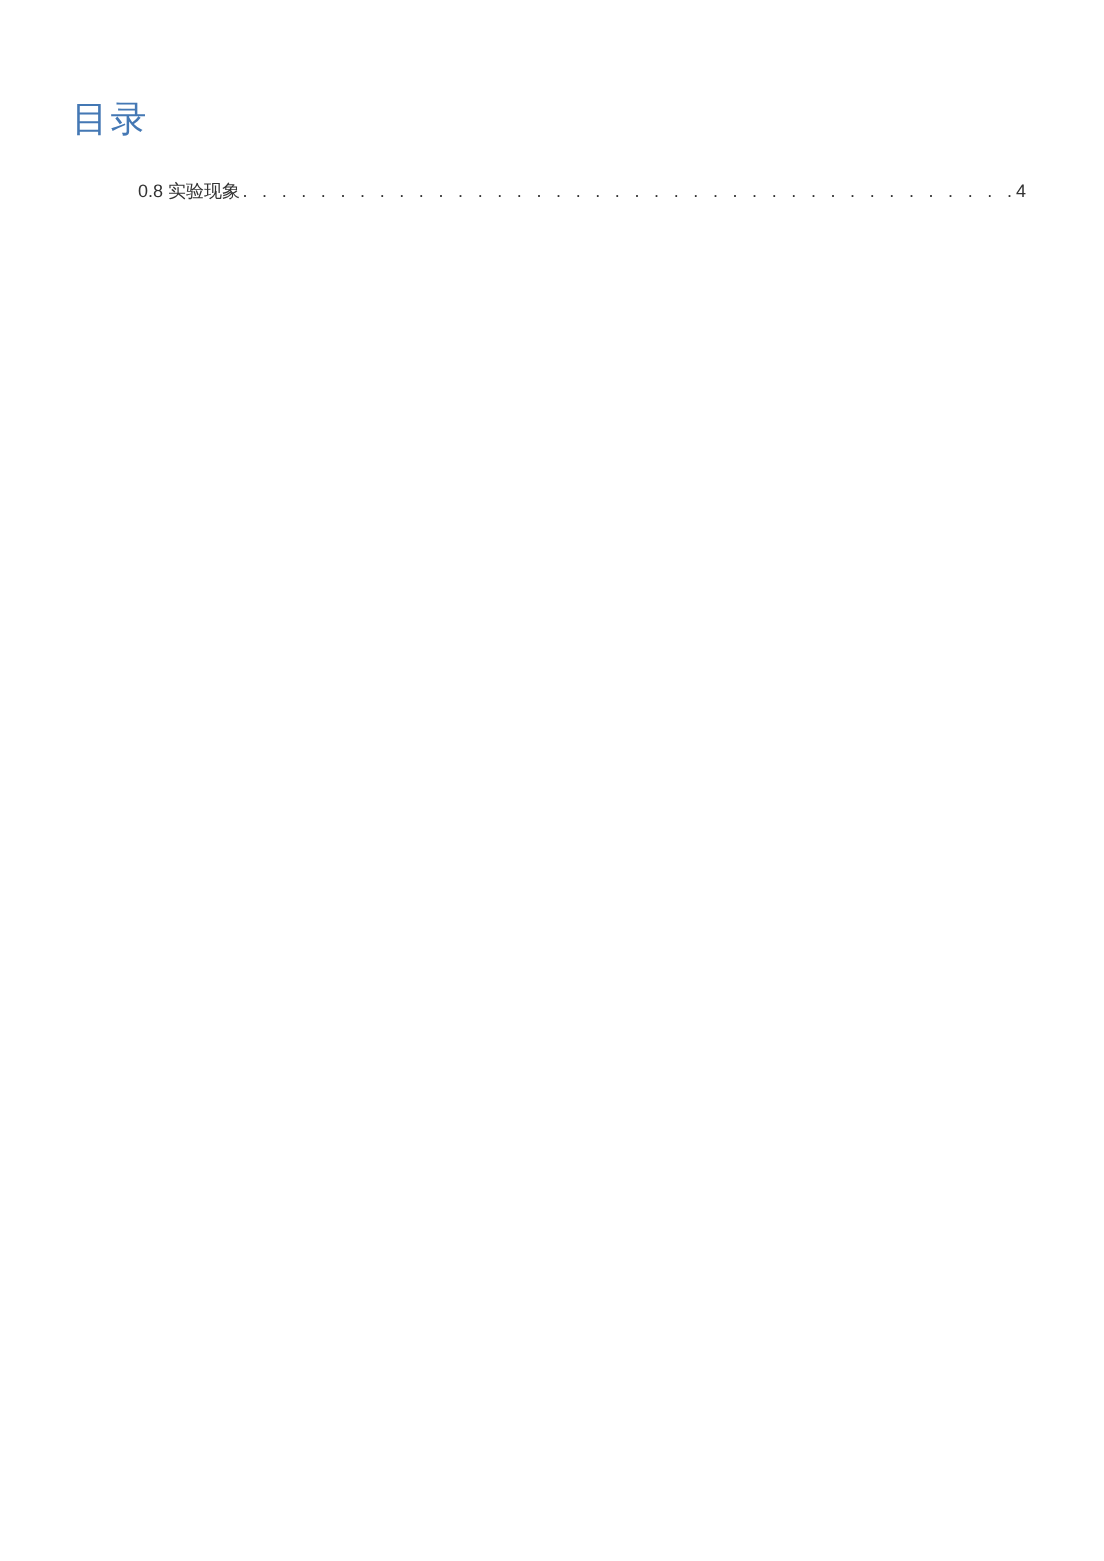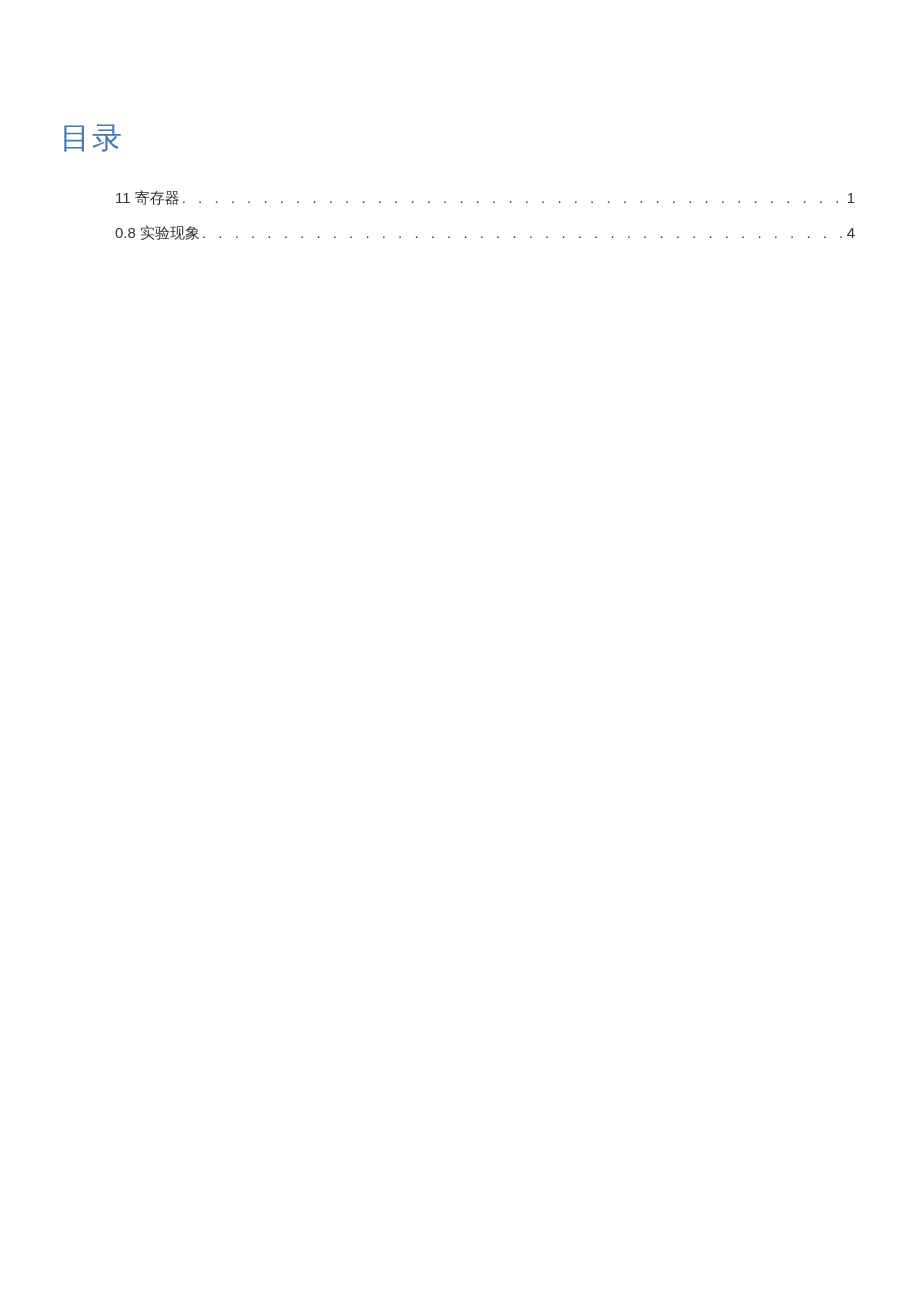--- a/index.html
+++ b/index.html
@@ -8,21 +8,21 @@
       box-sizing: border-box;
     }
     body {
       width: 920px;
       height: 1301px;
       background: #ffffff;
       font-family: "Microsoft YaHei", "SimSun", Arial, sans-serif;
       position: relative;
     }
     .page {
-      padding: 118px 60px 0 60px;
+      padding: 79px 60px 0 60px;
     }
     .toc-title {
       font-size: 30px;
       color: #4478b4;
       font-weight: 400;
       margin-bottom: 30px;
       letter-spacing: 2px;
     }
     .toc-entries {
       padding-left: 55px;
@@ -54,23 +54,18 @@
       padding-left: 3px;
     }
   </style>
 </head>
 <body>
 
 <div class="page">
   <h1 class="toc-title">目录</h1>
   <div class="toc-entries">
     <div class="toc-entry">
-      <span class="toc-label">11 寄存器</span>
-      <span class="toc-dots"></span>
-      <span class="toc-page">1</span>
-    </div>
-    <div class="toc-entry">
       <span class="toc-label">0.8 实验现象</span>
       <span class="toc-dots"></span>
       <span class="toc-page">4</span>
     </div>
   </div>
 </div>
 
 </body></html>

